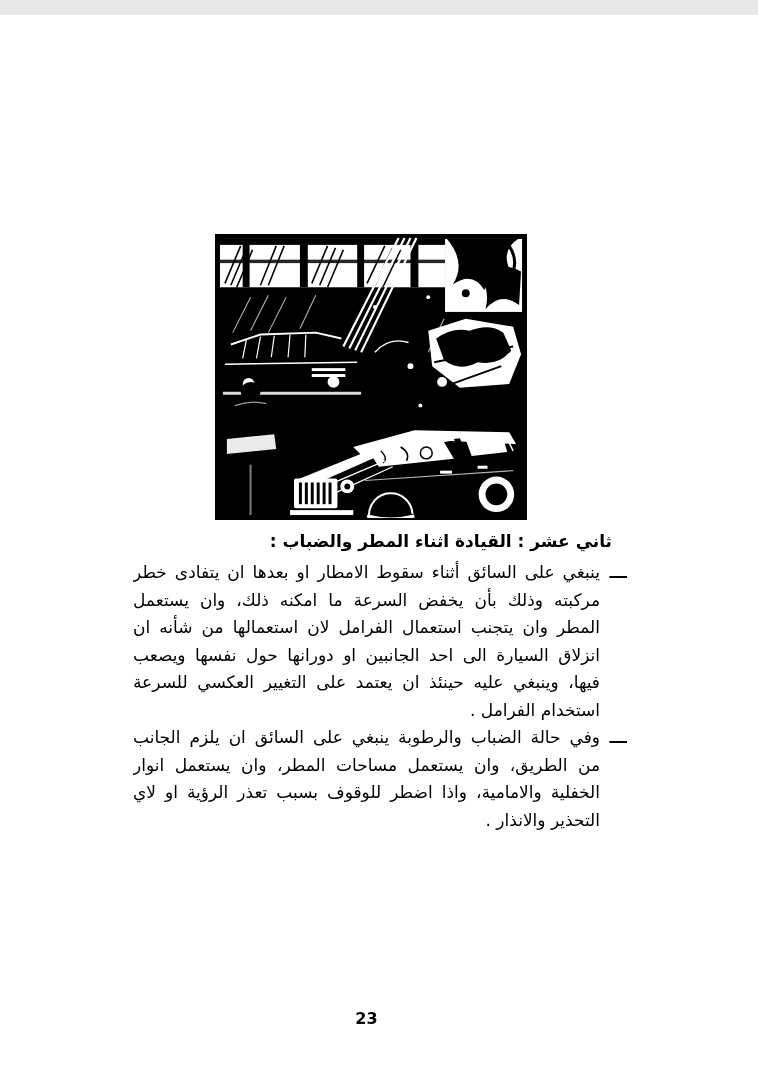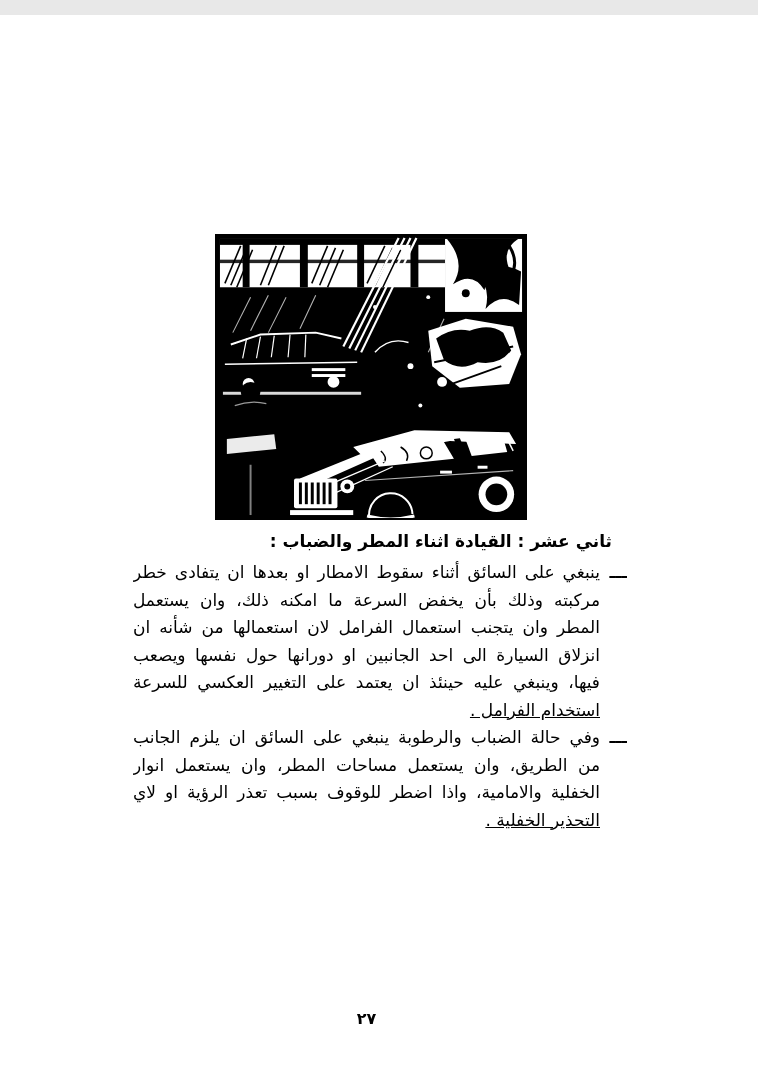--- a/index.html
+++ b/index.html
@@ -52,21 +52,20 @@
   }
   .line{
     text-align:justify;
     text-align-last:justify;
     height:27.5px;
     overflow:hidden;
   }
   .line.last{
     text-align:left;
     text-align-last:right;
-    text-decoration:underline;
   }
   .page-number{
     position:absolute;
     top:994px;left:133px;width:467px;
     text-align:center;
     direction:rtl;
     font-size:16px;
     font-weight:bold;
   }
 </style>
@@ -223,20 +222,20 @@
       <div class="line">انزلاق السيارة الى احد الجانبين او دورانها حول نفسها ويصعب التحكم</div>
       <div class="line">فيها، وينبغي عليه حينئذ ان يعتمد على التغيير العكسي للسرعة كبديل عن</div>
       <div class="line last">استخدام الفرامل .</div>
     </div>
 
     <div class="para">
       <span class="bullet-dash">ـــ</span>
       <div class="line">وفي حالة الضباب والرطوبة ينبغي على السائق ان يلزم الجانب الايمن</div>
       <div class="line">من الطريق، وان يستعمل مساحات المطر، وان يستعمل انوار السيارة</div>
       <div class="line">الخفلية والامامية، واذا اضطر للوقوف بسبب تعذر الرؤية او لاي سبب</div>
-      <div class="line last">التحذير الخفلية .</div>
+      <div class="line last">التحذير والانذار .</div>
     </div>
 
   </div>
 
-  <div class="page-number">٢٧</div>
+  <div class="page-number">23</div>
 
 </div>
 
 </body></html>

